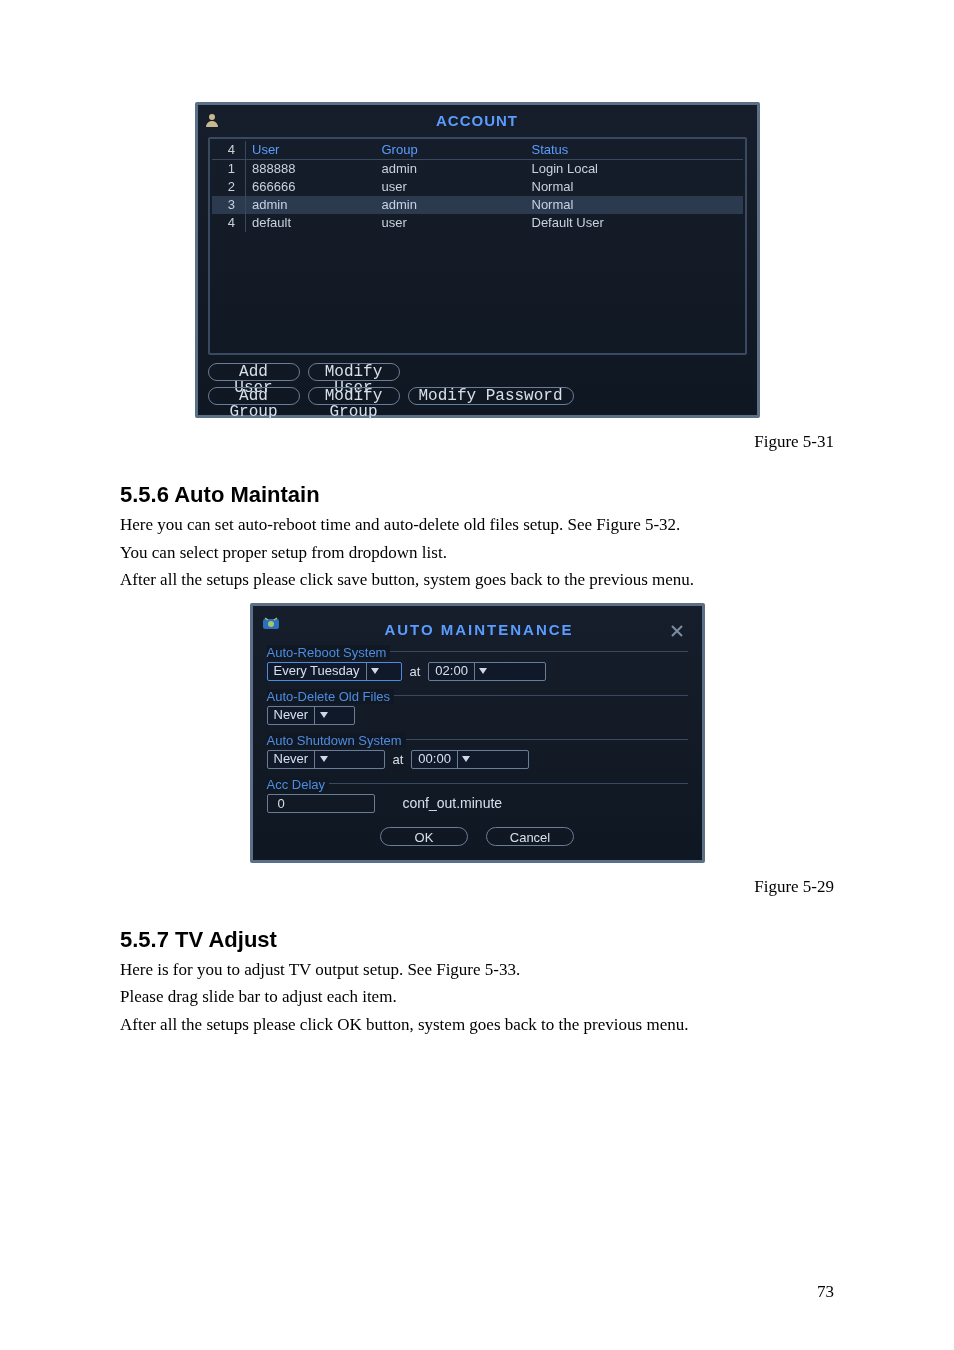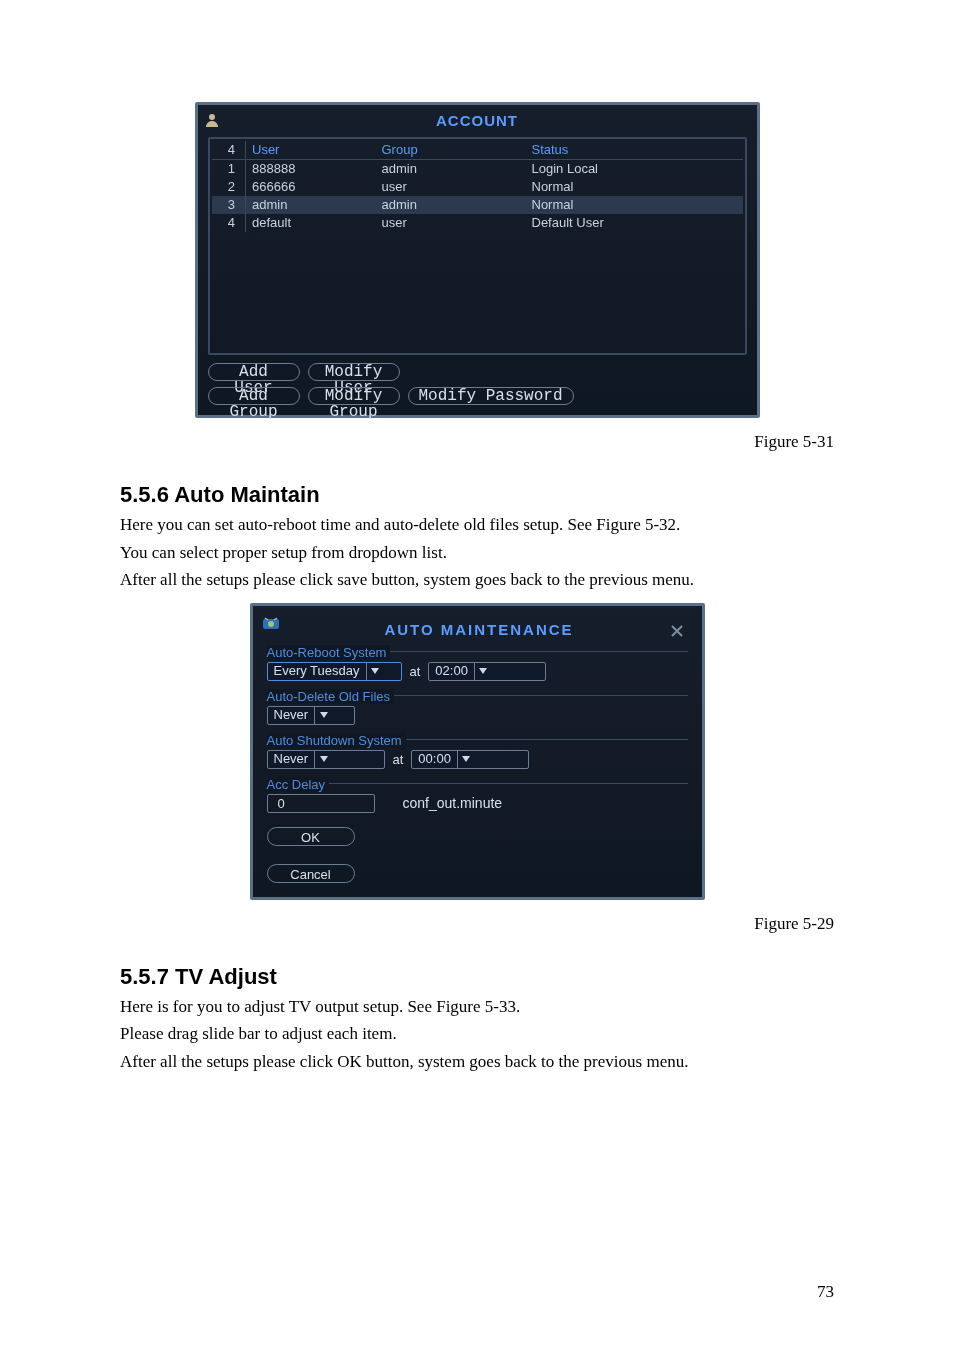--- a/index.html
+++ b/index.html
@@ -47,21 +47,21 @@
   .dd .txt { padding:0 6px; white-space:nowrap; }
   .dd .ddbtn { width:18px; height:100%; border-left:1px solid #6a7d94; display:flex; align-items:center; justify-content:center; }
   .dd .ddbtn svg polygon { fill:#cfd8e5; }
   .atlabel { color:#d6e0ec; font-size:13px; }
   .dd.day { width:135px; border-color:#4f8ce0; }
   .dd.time { width:118px; }
   .dd.never { width:88px; }
   .dd.never2 { width:118px; }
   .inputtiny { border:1px solid #6a7d94; border-radius:2px; height:19px; width:108px; color:#d6e0ec; font-size:13px; display:flex; align-items:center; padding-left:10px; }
   .unit { color:#d6e0ec; font-size:14px; margin-left:20px; }
-  .okrow { display:flex; justify-content:center; gap:18px; margin-top:14px;flex-direction:column; }
+  .okrow { display:flex; justify-content:center; gap:18px; margin-top:14px; }
   .okbtn { border:1px solid #6a7d94; border-radius:10px; background:transparent; color:#d6e0ec; font-size:13px; width:88px; height:19px; line-height:17px; text-align:center; cursor:pointer; }
 
   svg { display:block; }
 </style>
 </head>
 <body>
 
 <div class="page">
 
   <div class="win acct">

